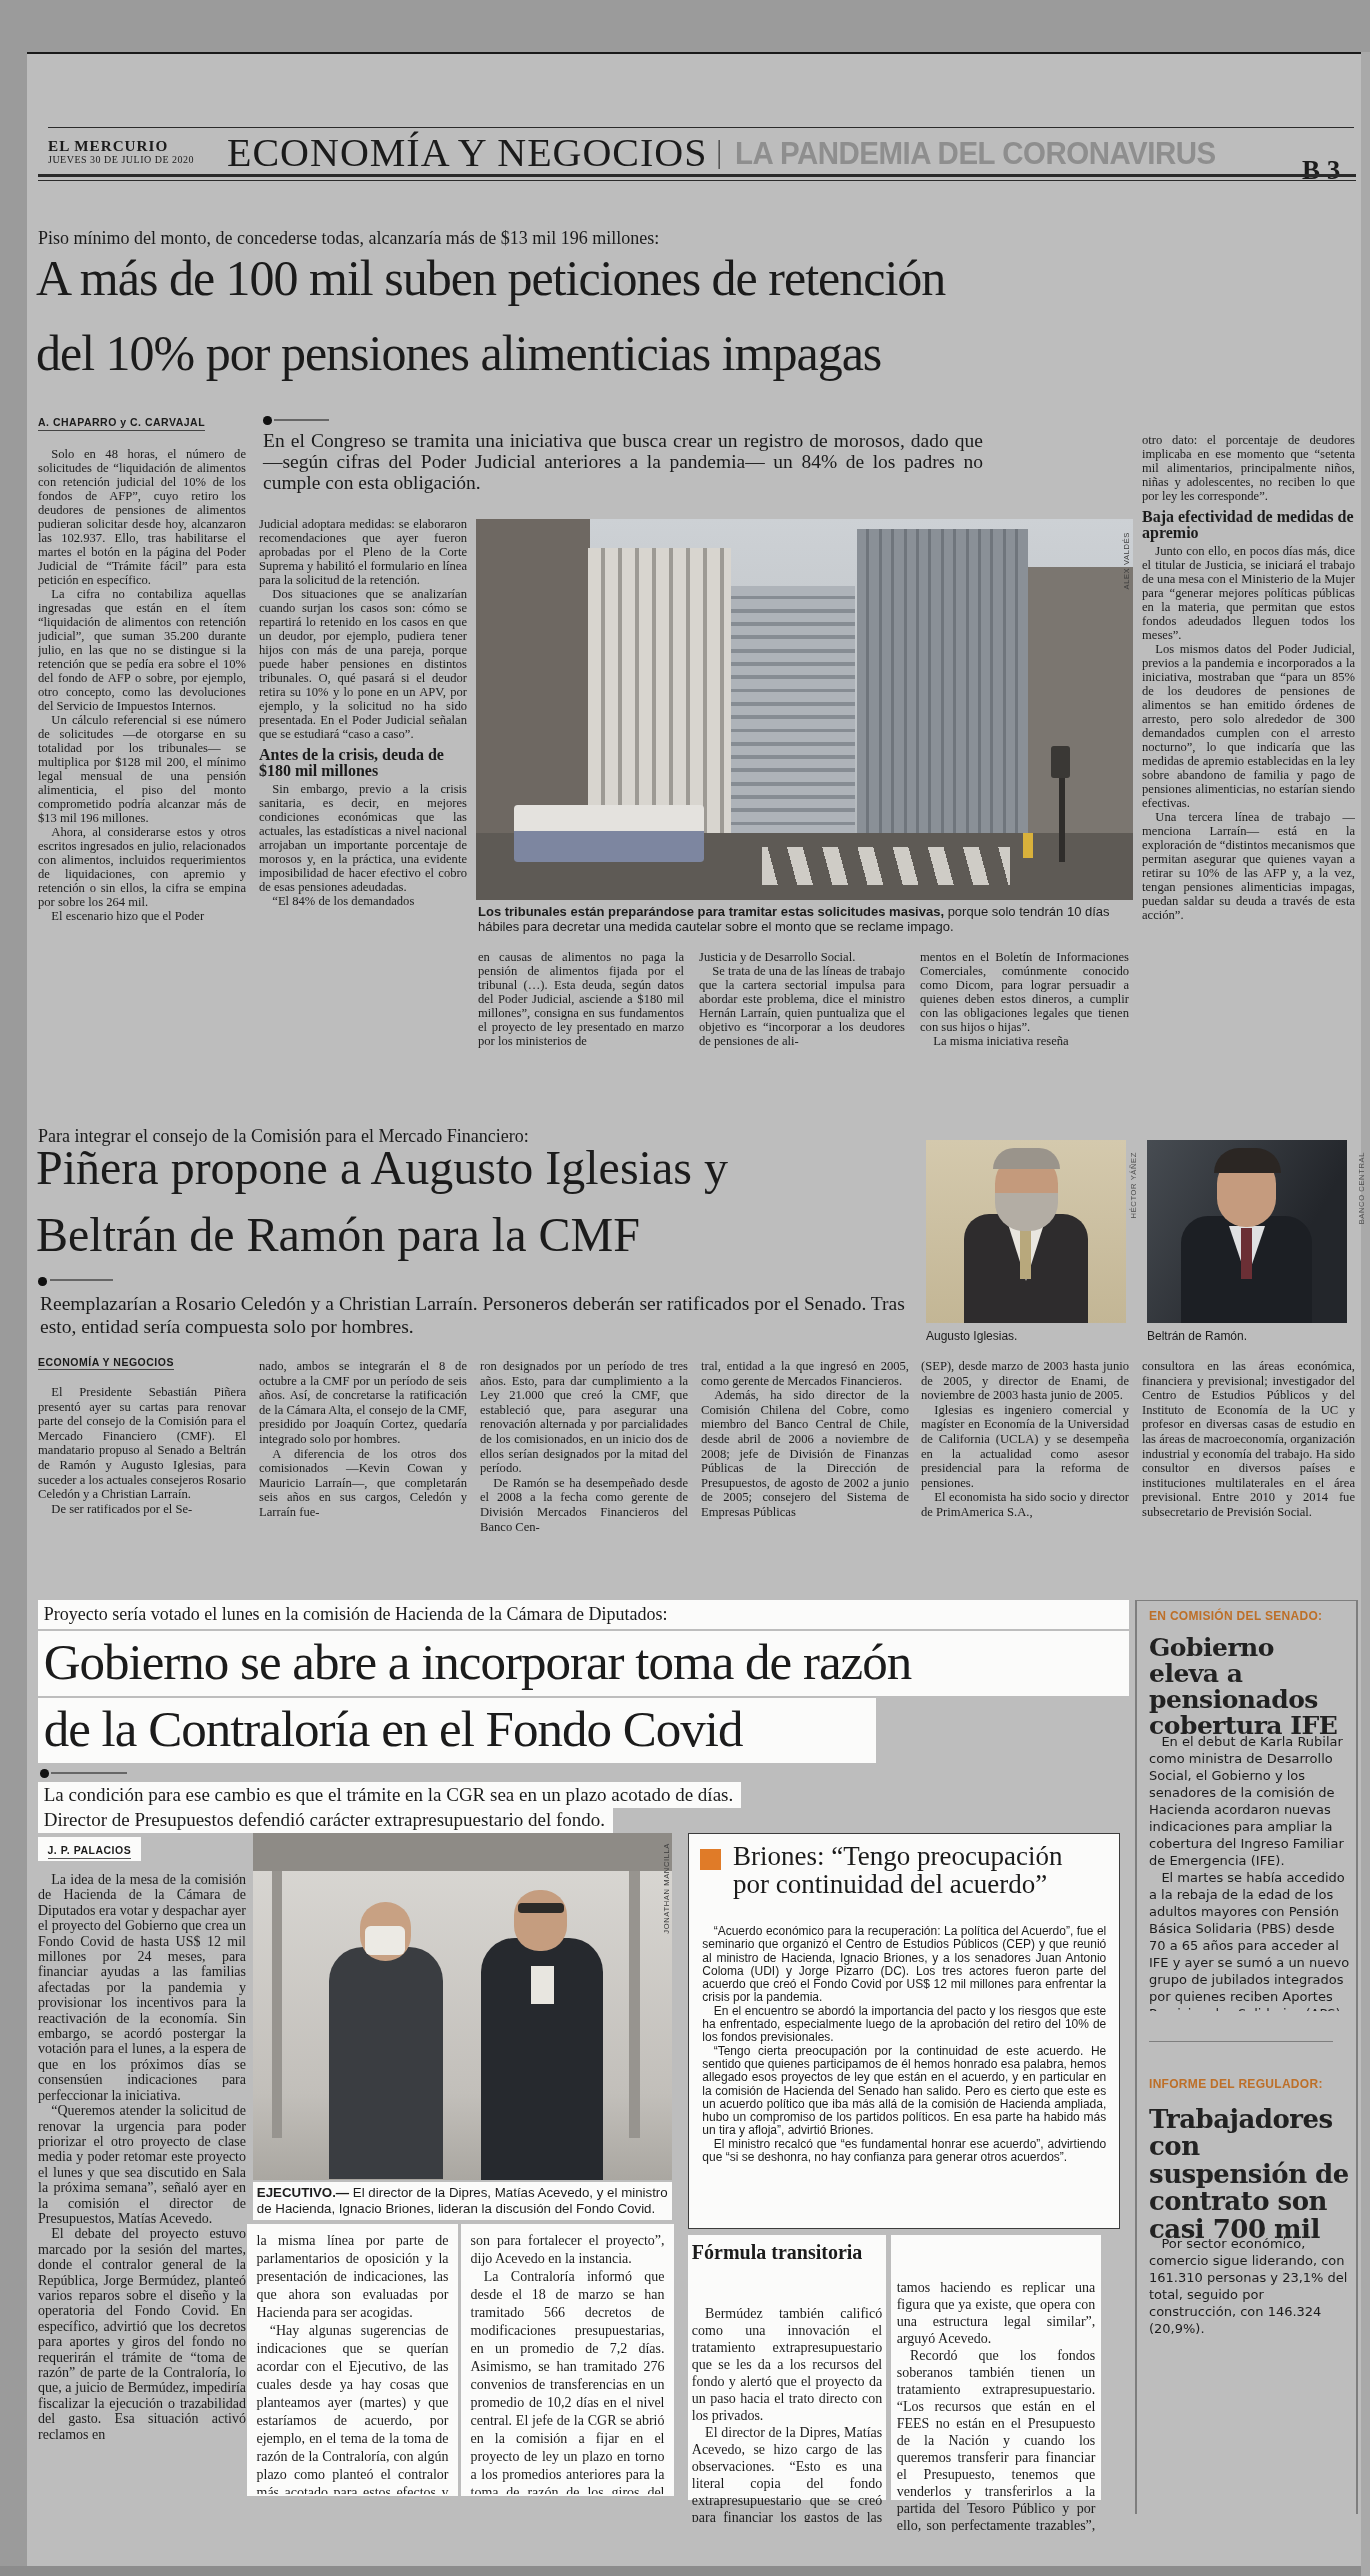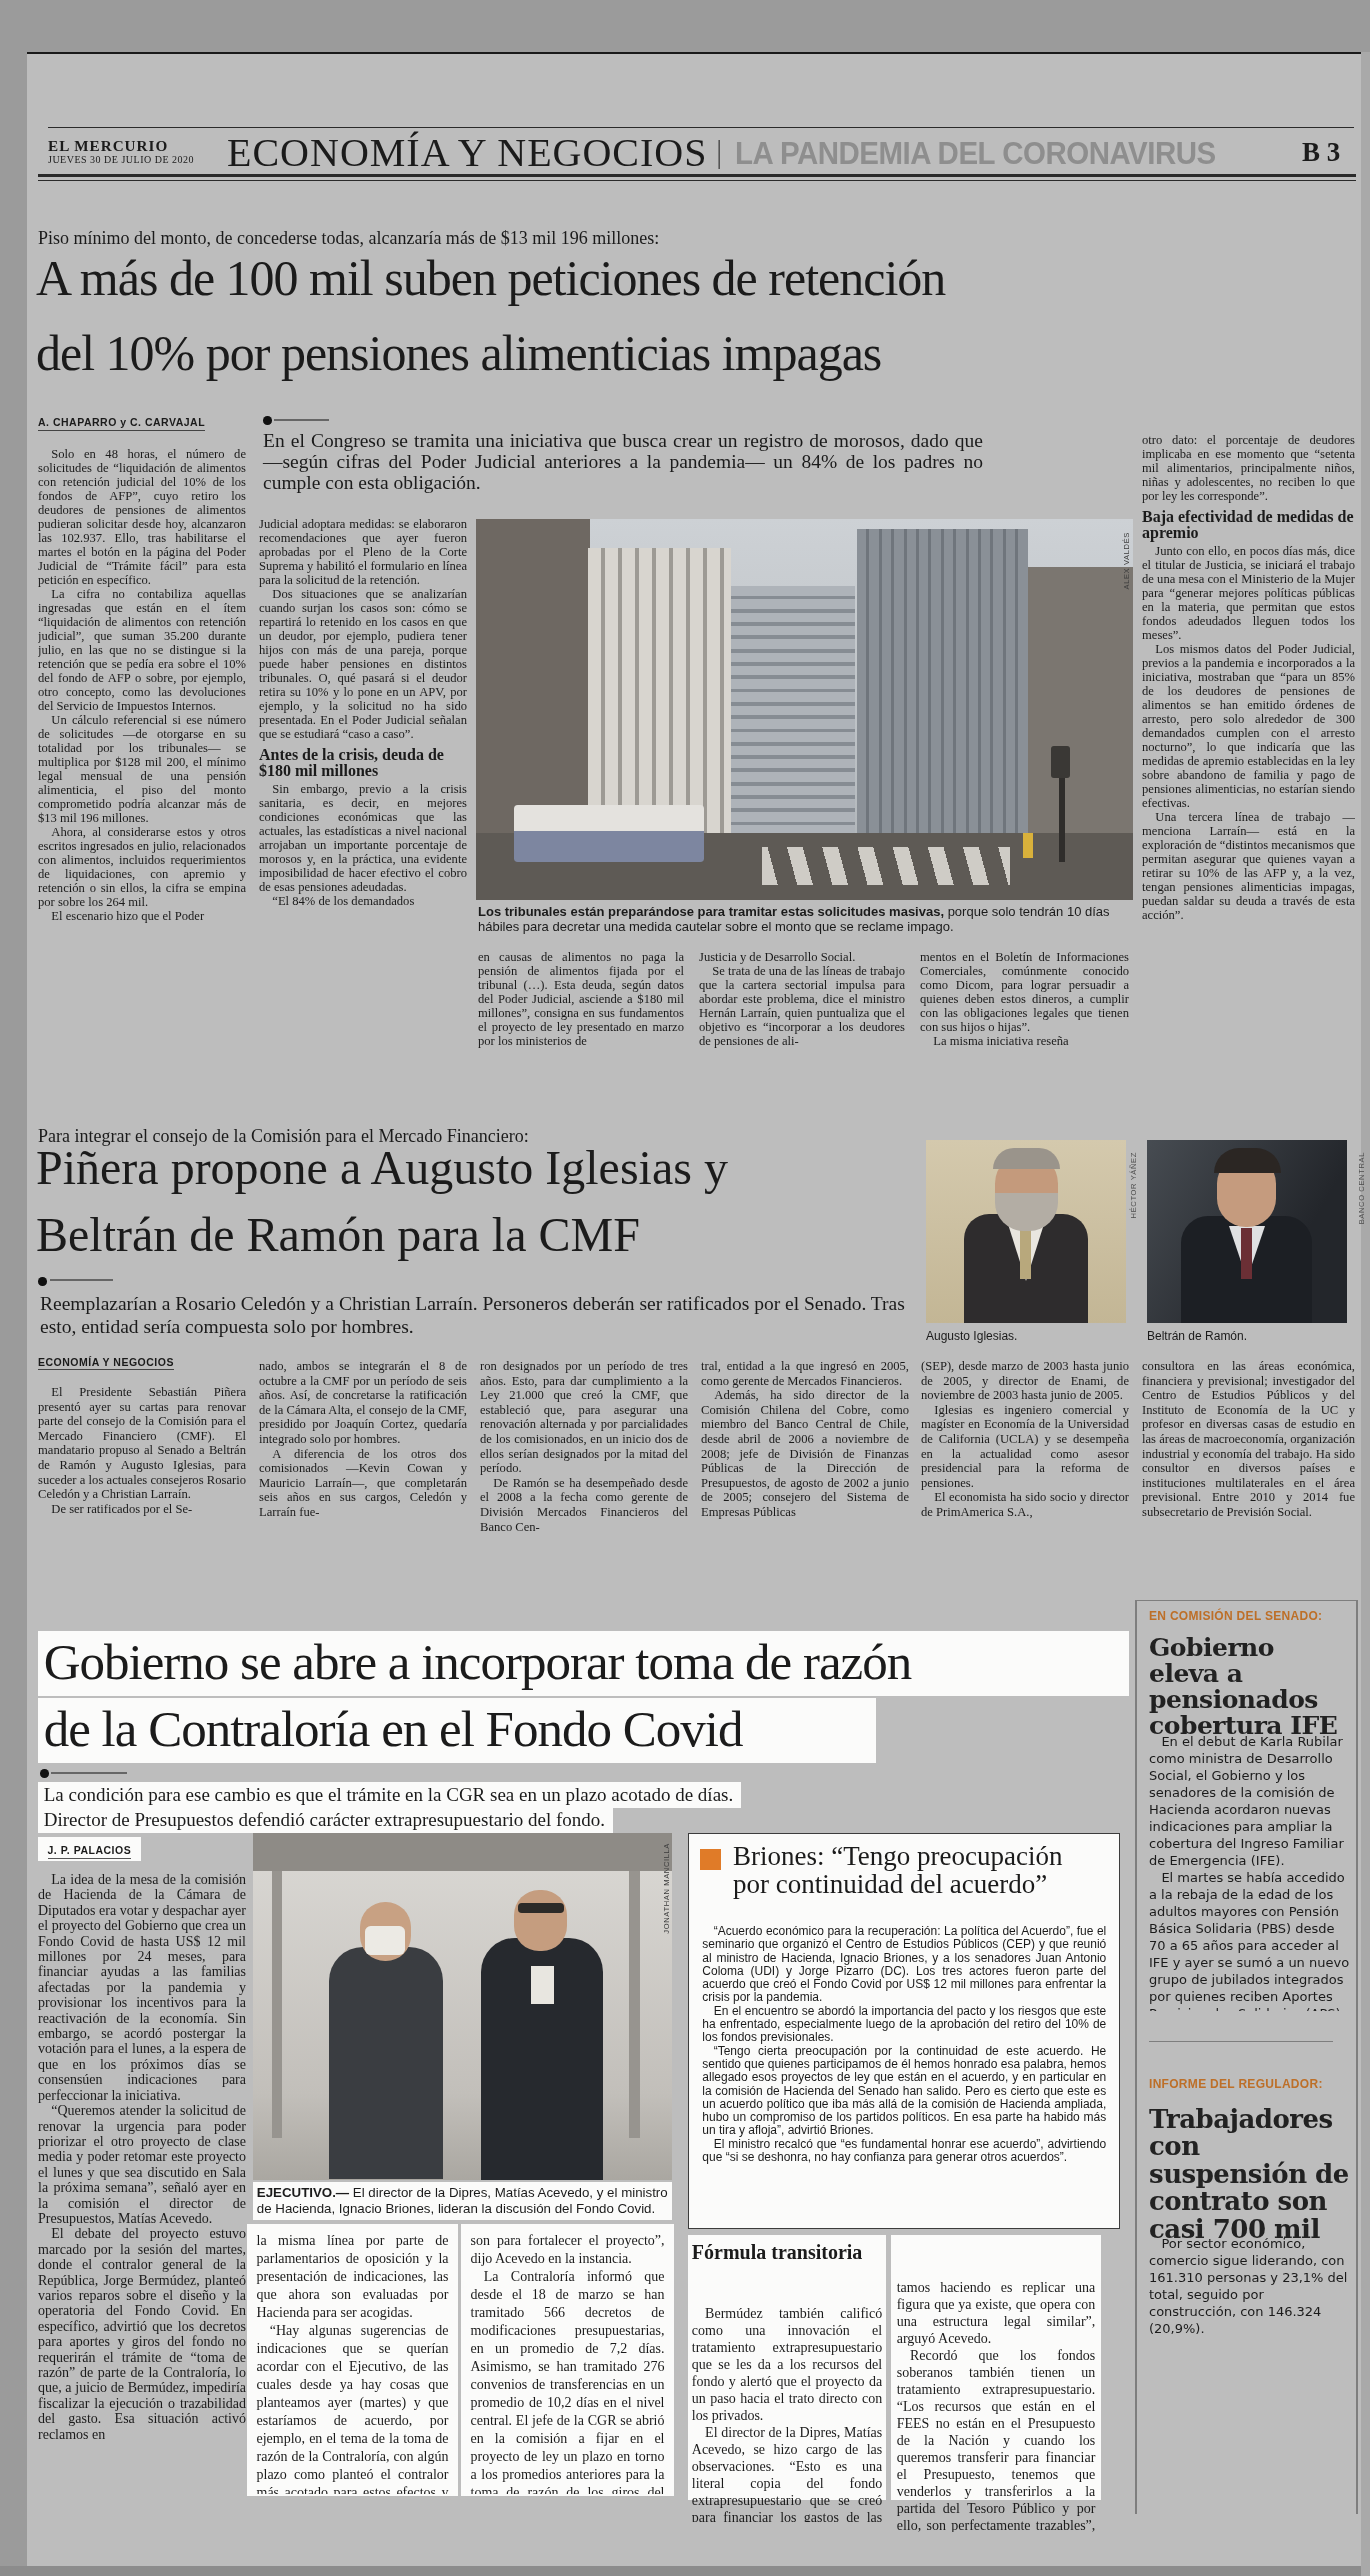--- a/index.html
+++ b/index.html
@@ -7,21 +7,21 @@
   #screen{position:relative;width:1371px;height:2576px;overflow:hidden;background:#9b9b9b;}
   .abs{position:absolute;}
   #page{left:27px;top:52px;width:1335px;height:2514px;background:#bdbdbd;border-top:2.9px solid #1a1a1a;}
   .rule{background:#2a2a2a;}
   .grule{background:#7e7e7e;}
   
   .paper{font:bold 15.2px "Liberation Serif",serif;letter-spacing:1px;}
   .pdate{font:10px "Liberation Serif",serif;letter-spacing:0.5px;}
   .section-title{font:40px "Liberation Serif",serif;letter-spacing:1px;white-space:nowrap;}
   .subsection{font:bold 31px "Liberation Sans",sans-serif;color:#8e8e8e;letter-spacing:-0.5px;transform:scaleX(.95);transform-origin:left;white-space:nowrap;}
-  .pageno{font:bold 27px "Liberation Serif",serif;}
+  .pageno{font:bold 27px "Liberation Serif",serif;margin-top:18px;}
   
   .kicker{font:18px "Liberation Serif",serif;}
   .hl{font:50px "Liberation Serif",serif;letter-spacing:-1px;white-space:nowrap;}
   .byline{font:bold 10.5px "Liberation Sans",sans-serif;letter-spacing:0.5px;border-bottom:1px solid #444;padding-bottom:1.9px;}
   .intro{font:19.5px "Liberation Serif",serif;line-height:21px;text-align:justify;}
   .colp{text-align:justify;overflow:hidden;}
   .colp p{margin:0;text-indent:13.3px;}
   .colp p.cont{text-indent:0;}
   .b1{font:12.6px/14px "Liberation Serif",serif;}
   .b2{font:12.6px/14.6px "Liberation Serif",serif;}
@@ -188,20 +188,23 @@
     </div>
   <div class="abs colp b2" style="left:921px;top:1359px;width:208px;height:192px;">
       <p class="cont">(SEP), desde marzo de 2003 hasta junio de 2005, y director de Enami, de noviembre de 2003 hasta junio de 2005.</p>
       <p>Iglesias es ingeniero comercial y magíster en Economía de la Universidad de California (UCLA) y se desempeña en la actualidad como asesor presidencial para la reforma de pensiones.</p>
       <p>El economista ha sido socio y director de PrimAmerica S.A.,</p>
     </div>
   <div class="abs colp b2" style="left:1142px;top:1359px;width:213px;height:192px;">
       <p class="cont">consultora en las áreas económica, financiera y previsional; investigador del Centro de Estudios Públicos y del Instituto de Economía de la UC y profesor en diversas casas de estudio en las áreas de macroeconomía, organización industrial y economía del trabajo. Ha sido consultor en diversos países e instituciones multilaterales en el área previsional. Entre 2010 y 2014 fue subsecretario de Previsión Social.</p>
     </div>
 
+  <div class="abs whitebar" style="left:38px;top:1600px;width:1091px;height:28.6px;">
+    <div class="kicker" style="padding:3.8px 0 0 5.7px;">Proyecto sería votado el lunes en la comisión de Hacienda de la Cámara de Diputados:</div>
+  </div>
   <div class="abs whitebar" style="left:38px;top:1631px;width:1091px;height:65px;">
     <div class="hl3" style="padding:1.9px 0 0 5.7px;">Gobierno se abre a incorporar toma de razón</div>
   </div>
   <div class="abs whitebar" style="left:38px;top:1698px;width:838px;height:65px;">
     <div class="hl3" style="padding:1.9px 0 0 5.7px;">de la Contraloría en el Fondo Covid</div>
   </div>
   <div class="abs bullet" style="left:40px;top:1769px;"></div>
   <div class="abs bline" style="left:51px;top:1772px;width:76px;"></div>
   <div class="abs whitebar" style="left:38px;top:1782px;padding:1.9px 7.6px 1.9px 5.7px;">
     <span class="sub3">La condición para ese cambio es que el trámite en la CGR sea en un plazo acotado de días.</span>

